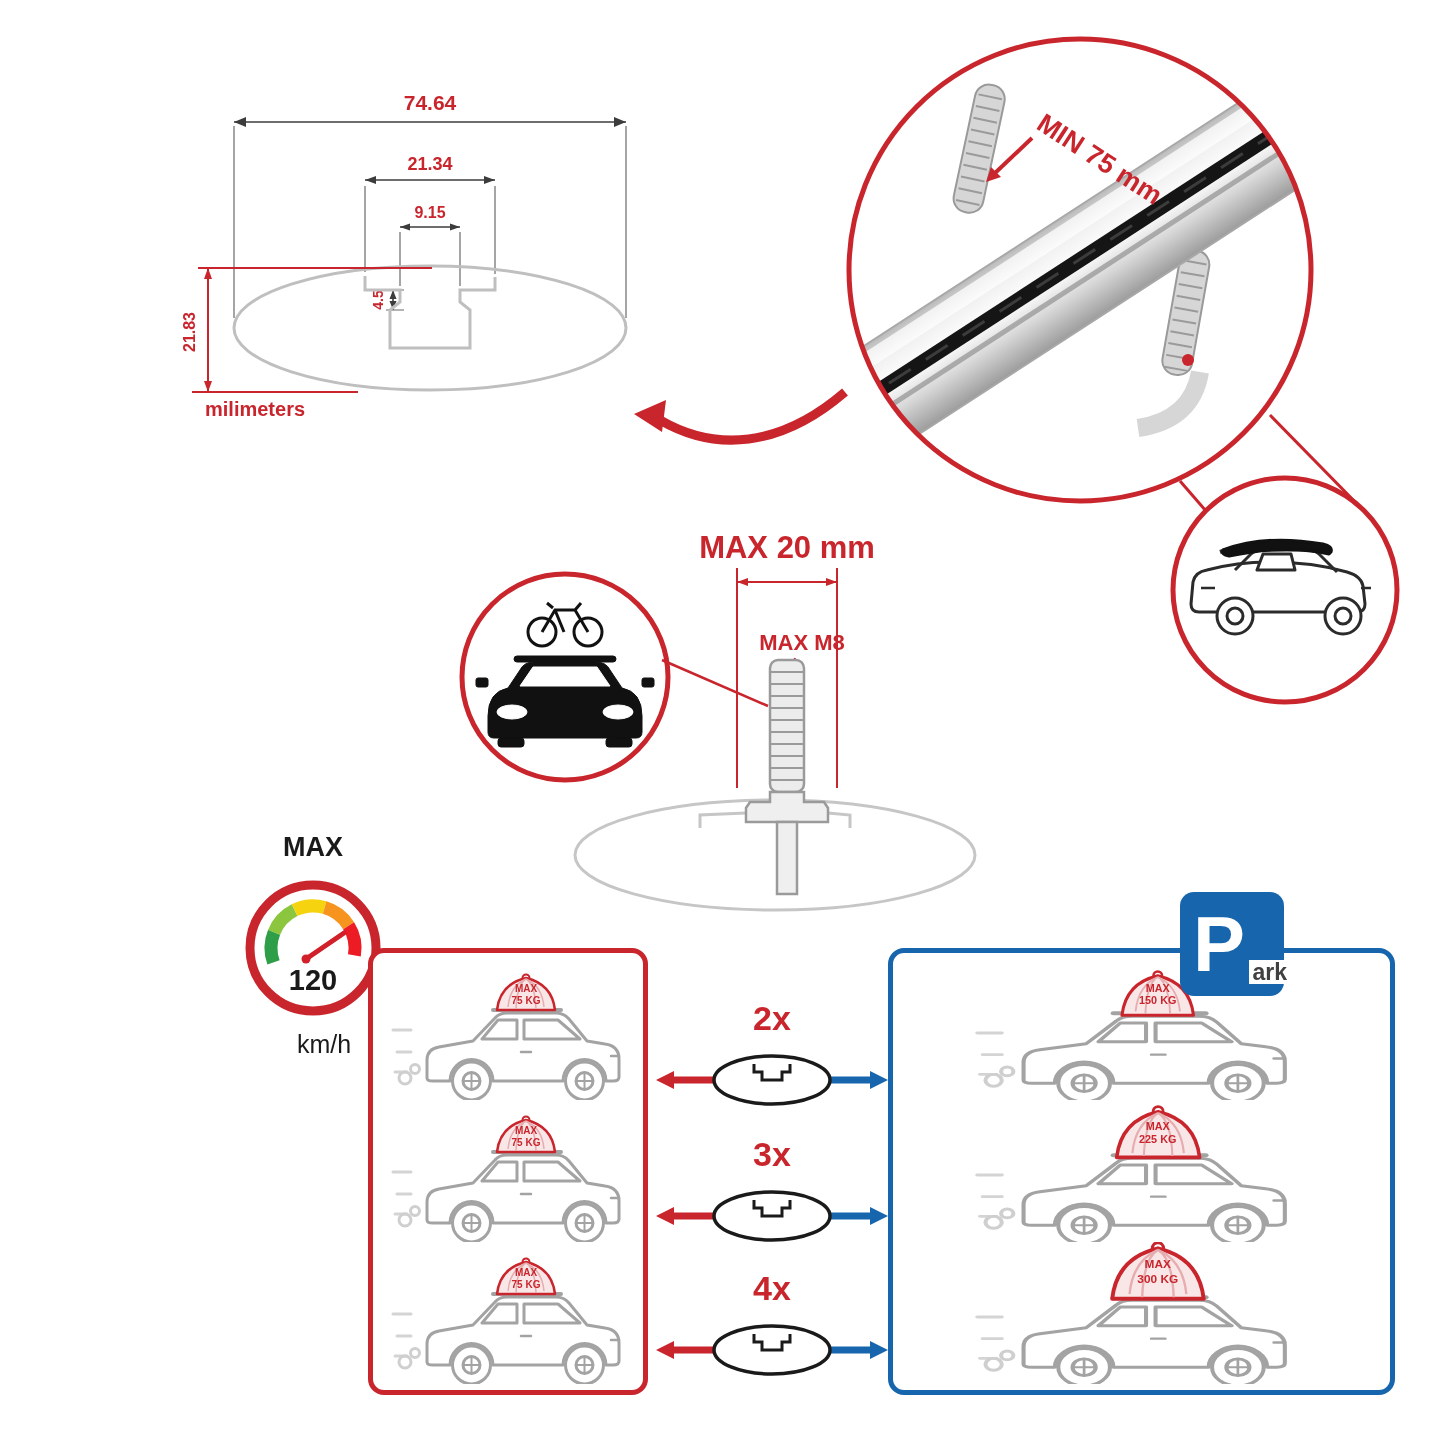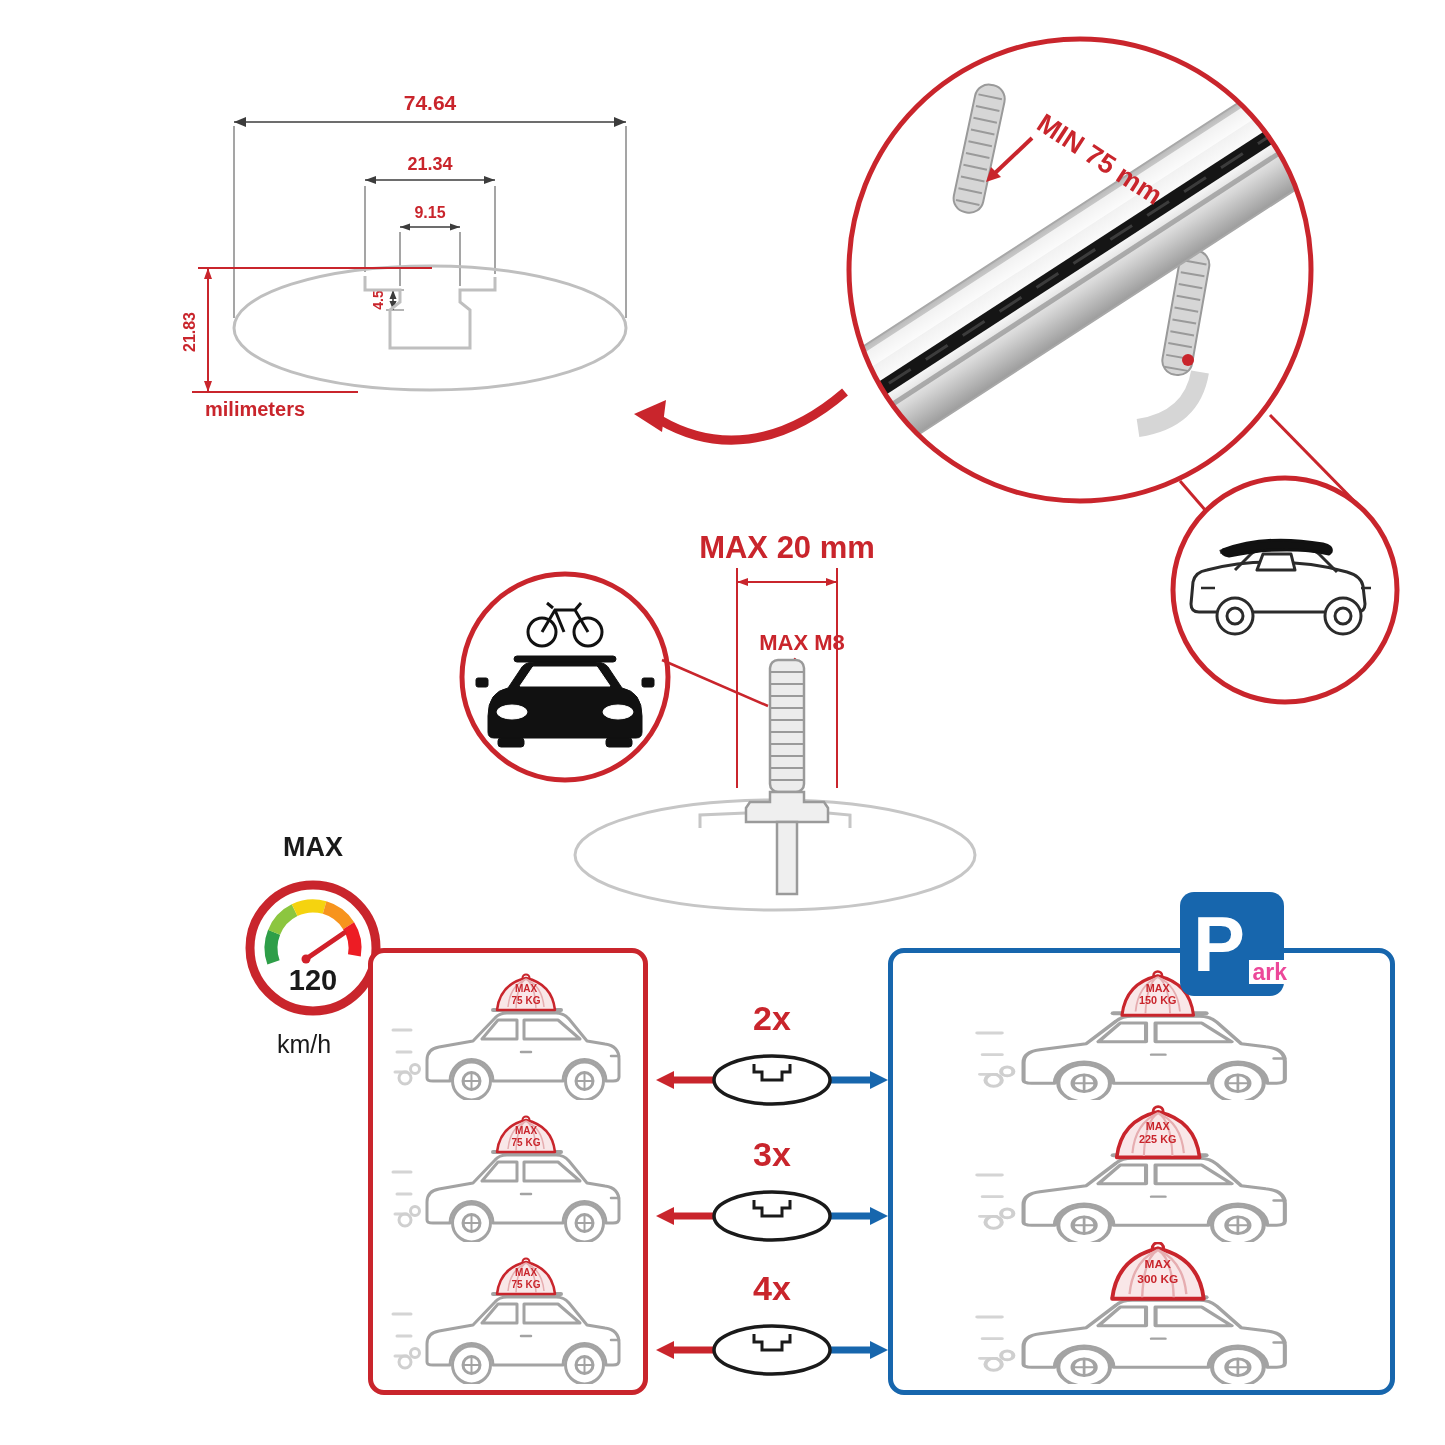--- a/index.html
+++ b/index.html
@@ -7,21 +7,21 @@
     width:1445px;height:1445px;position:relative;background:#ffffff;
     font-family:"Liberation Sans",sans-serif;color:#1a1a1a;overflow:hidden;
   }
   .abs{position:absolute;}
   svg text{font-family:"Liberation Sans",sans-serif;}
   .panel{position:absolute;background:#fff;border-radius:16px;box-sizing:border-box;}
   .panel.red{border:5px solid #c9252c;}
   .panel.blue{border:5px solid #1766ad;}
   .park{position:absolute;left:1180px;top:892px;width:104px;height:104px;background:#1766ad;border-radius:14px;z-index:6;}
   .park .p{position:absolute;left:0;top:2px;width:78px;text-align:center;color:#fff;font-size:78px;font-weight:bold;line-height:100px;}
-  .park .ark{position:absolute;right:-6px;bottom:12px;background:#fff;color:#ec4899;font-size:23px;font-weight:bold;padding:0 3px;line-height:1.05;}
+  .park .ark{position:absolute;right:-6px;bottom:12px;background:#fff;color:#404040;font-size:23px;font-weight:bold;padding:0 3px;line-height:1.05;}
   .lbl{position:absolute;font-weight:bold;text-align:center;}
   .rowsvg{display:block;}
 </style>
 </head>
 <body>
 
 <svg width="0" height="0" style="position:absolute" aria-hidden="true">
   <defs>
     <linearGradient id="metal" x1="0" y1="0" x2="0" y2="1">
       <stop offset="0" stop-color="#b9b9b9"></stop>
@@ -217,21 +217,21 @@
     <path d="M33.5,87.4 A42,42 0 0 1 34.1,57.3" stroke="#2e9e48"></path>
     <path d="M34.1,57.3 A42,42 0 0 1 54.6,35.2" stroke="#8cc63f"></path>
     <path d="M54.6,35.2 A42,42 0 0 1 84.6,32.6" stroke="#f5d30f"></path>
     <path d="M84.6,32.6 A42,42 0 0 1 108.6,50.7" stroke="#f7941d"></path>
     <path d="M108.6,50.7 A42,42 0 0 1 114.4,80.3" stroke="#ed1c24"></path>
   </g>
   <line x1="66" y1="84" x2="104" y2="58" stroke="#d1202a" stroke-width="5" stroke-linecap="round"></line>
   <circle cx="66" cy="84" r="4.5" fill="#d1202a"></circle>
   <text x="73" y="115" text-anchor="middle" font-size="29" font-weight="bold" fill="#1a1a1a">120</text>
 </svg>
-<div class="lbl" style="left:261px;top:1030px;width:86px;font-size:25px;font-weight:normal">km/h</div>
+<div class="lbl" style="left:281px;top:1030px;width:86px;font-size:25px;font-weight:normal">km/h</div>
 
 <div class="panel red" style="left:368px;top:948px;width:280px;height:447px;padding-top:5px">
   <svg class="rowsvg" width="270" height="142" viewBox="0 0 270 142">
     <use href="#car" transform="translate(20,2)"></use>
     <use href="#cargo" transform="translate(121,16)"></use>
     <text x="153" y="34" text-anchor="middle" font-size="10" font-weight="bold" fill="#c9252c">MAX</text>
     <text x="153" y="46" text-anchor="middle" font-size="10" font-weight="bold" fill="#c9252c">75 KG</text>
   </svg>
   <svg class="rowsvg" width="270" height="142" viewBox="0 0 270 142">
     <use href="#car" transform="translate(20,2)"></use>

